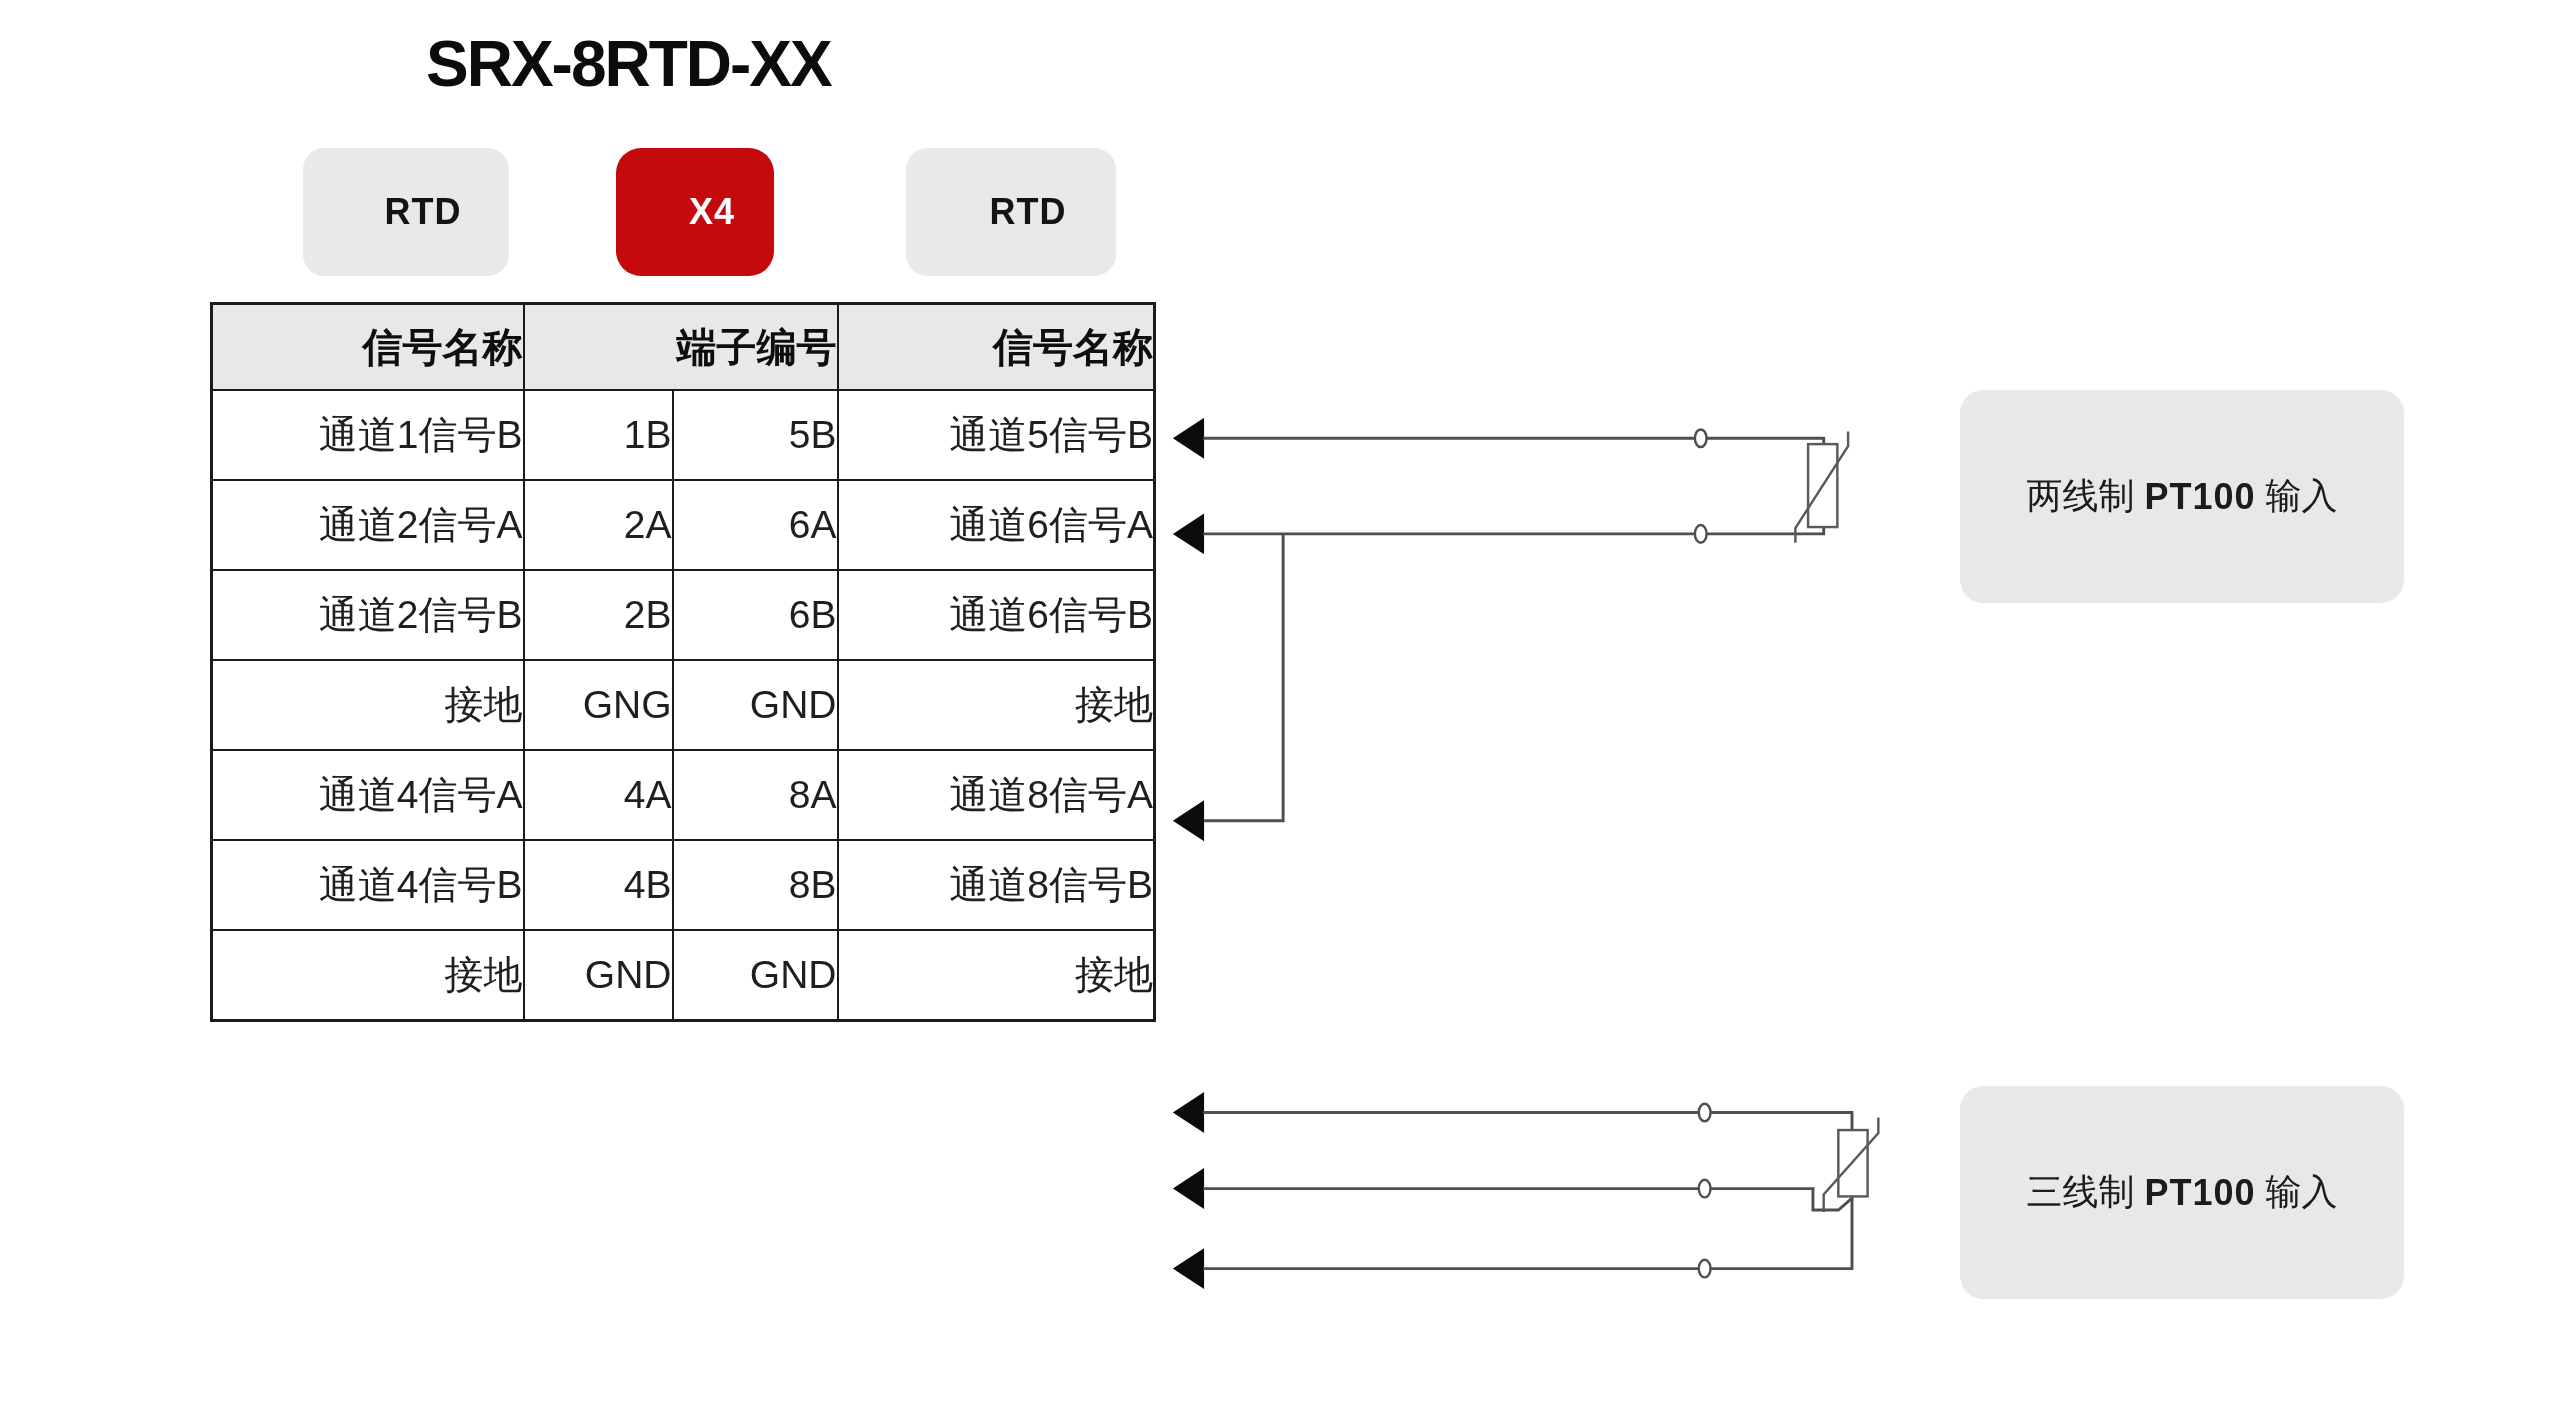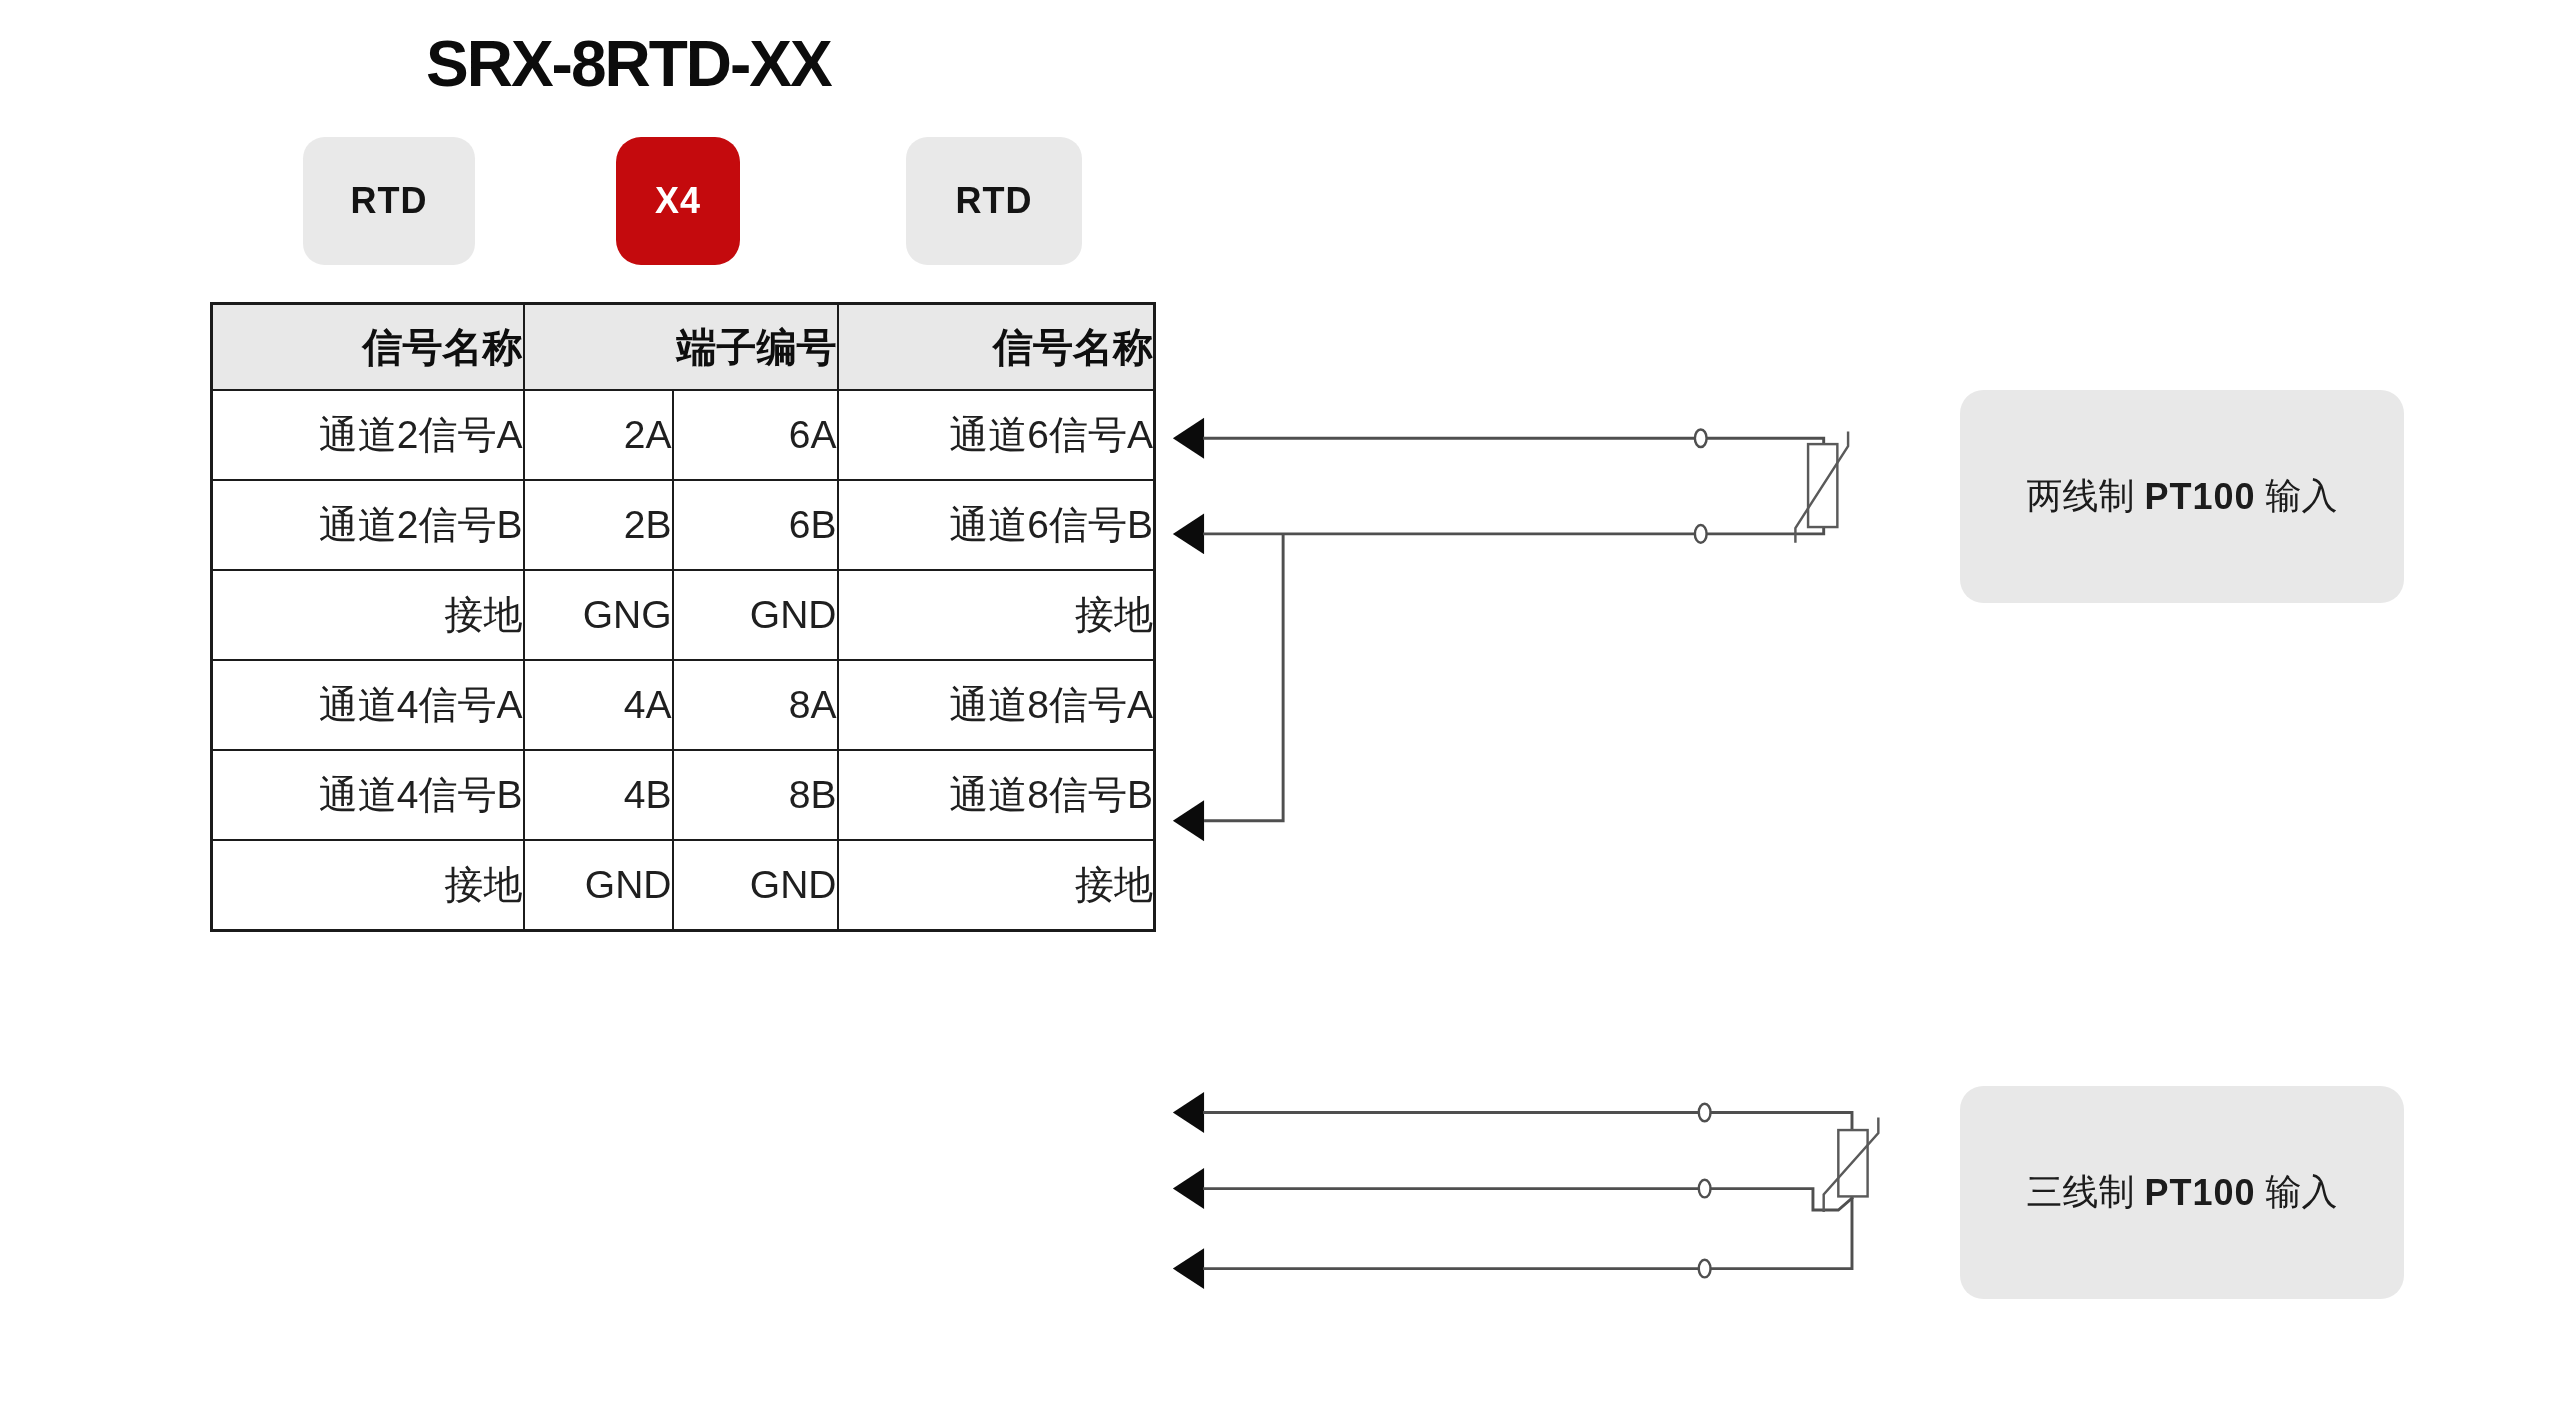--- a/index.html
+++ b/index.html
@@ -8,23 +8,23 @@
     font-family:"Liberation Sans","DejaVu Sans",sans-serif;color:#1a1a1a;
     -webkit-font-smoothing:antialiased;
   }
   
   .title{
     position:absolute;left:426px;top:27px;
     font-size:64px;font-weight:800;letter-spacing:-2px;color:#0c0c0c;
   }
   
   .badge{
-    position:absolute;top:137px;height:128px;border-radius:21.5px;
+    position:absolute;top:148px;height:128px;border-radius:21.5px;
     display:flex;align-items:center;justify-content:center;
-    font-size:36px;font-weight:800;letter-spacing:1px;
+    font-size:36px;font-weight:800;letter-spacing:1px;padding-left:34px;
   }
   .badge.gray{background:#e9e9e9;color:#141414;}
   .badge.red{background:#c40a0d;color:#ffffff;border-radius:25px;}
   #badge-rtd-left{left:303px;width:172px;}
   #badge-x4{left:616px;width:124px;}
   #badge-rtd-right{left:906px;width:176px;}
   
   table.term{
     position:absolute;left:210px;top:302px;
     border-collapse:collapse;table-layout:fixed;
@@ -75,20 +75,26 @@
       <col class="c3">
     </colgroup>
   <thead>
     <tr>
       <th>信号名称</th>
       <th colspan="2">端子编号</th>
       <th>信号名称</th>
     </tr>
   </thead>
   <tbody>
+      <tr>
+        <td>通道1信号B</td>
+        <td>1B</td>
+        <td>5B</td>
+        <td>通道5信号B</td>
+      </tr>
       <tr>
         <td>通道2信号A</td>
         <td>2A</td>
         <td>6A</td>
         <td>通道6信号A</td>
       </tr>
       <tr>
         <td>通道2信号B</td>
         <td>2B</td>
         <td>6B</td>

